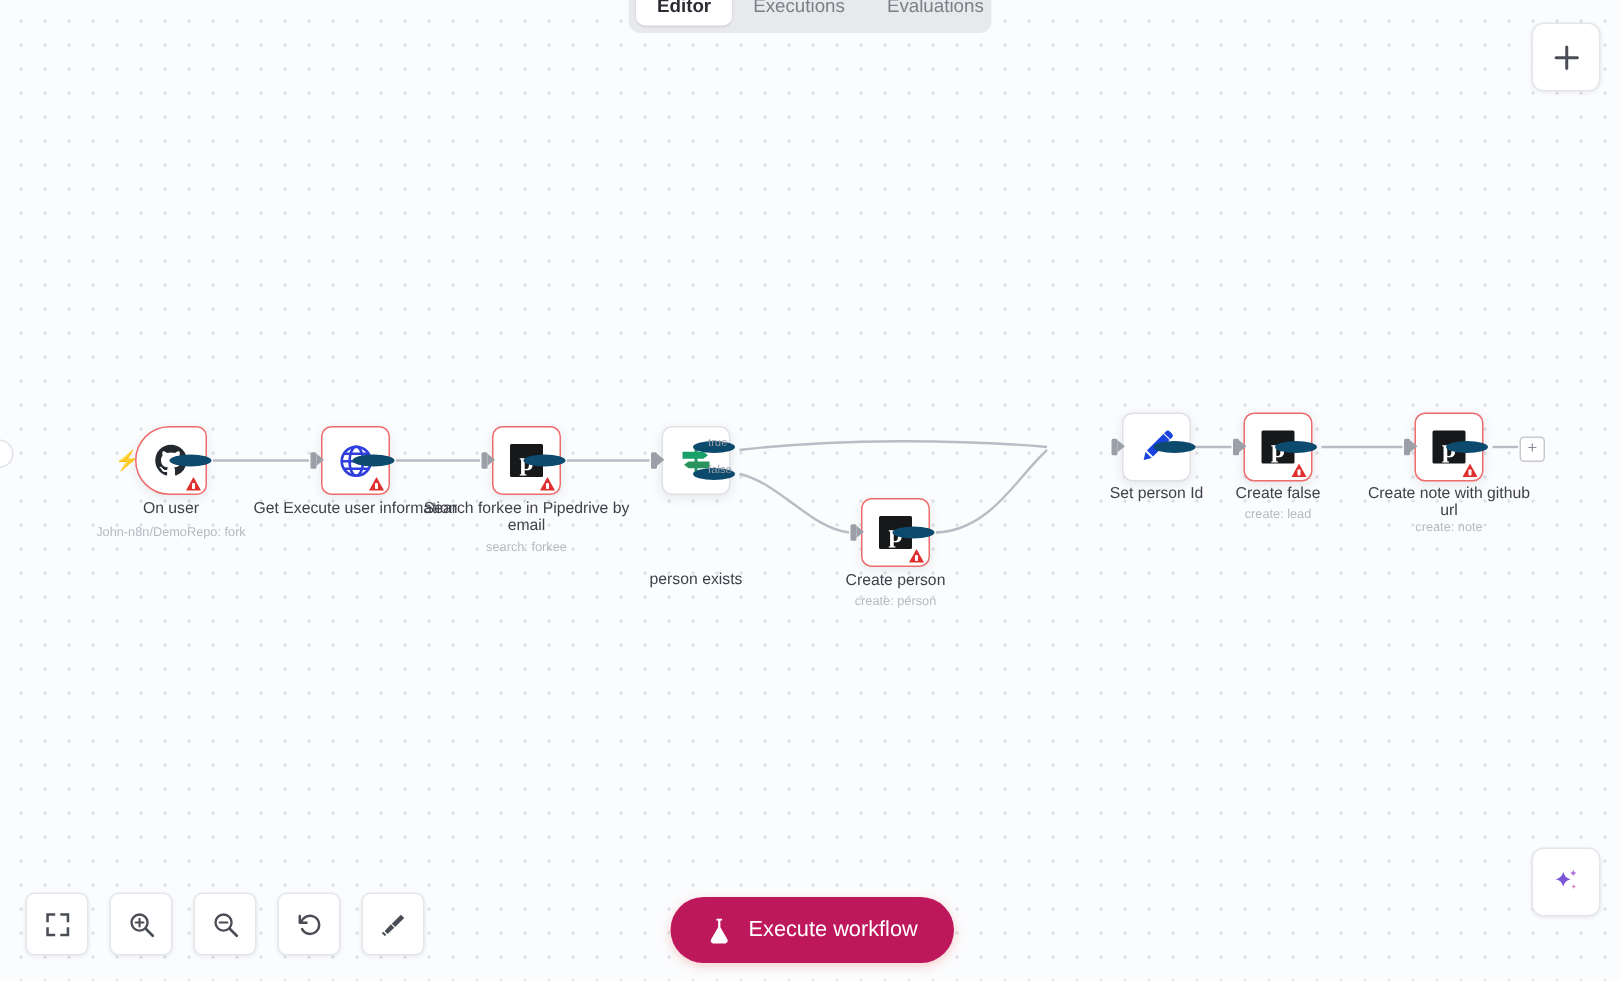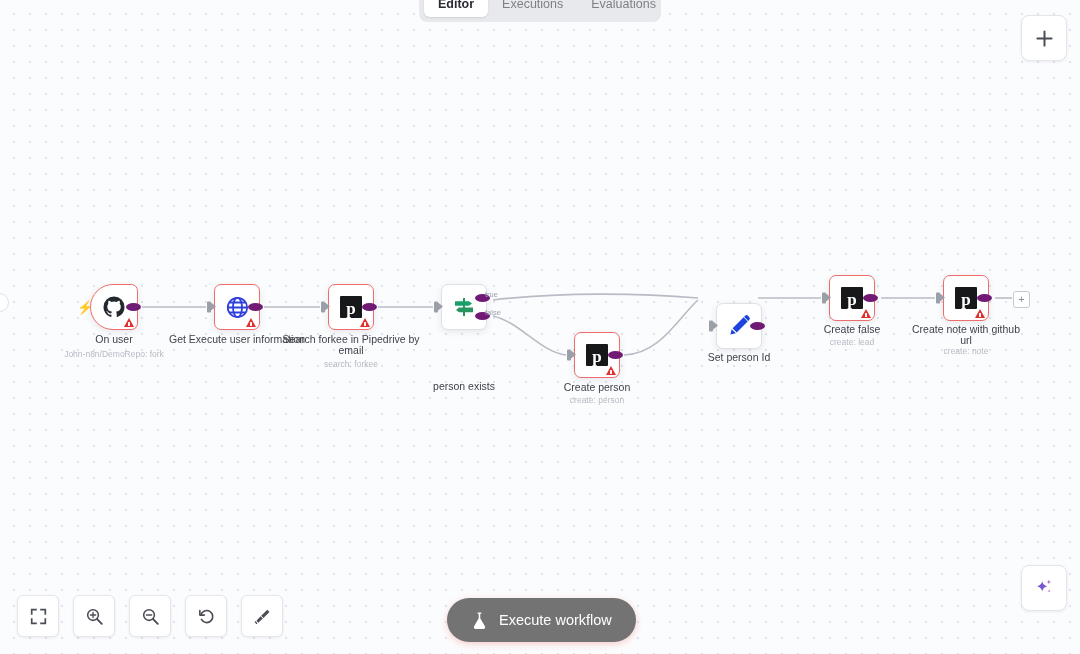--- a/index.html
+++ b/index.html
@@ -133,23 +133,23 @@
     top: 3.6px;
     width: 1.6px;
     height: 4.2px;
     background: #ffffff;
     border-radius: .5px;
   }
 
   
   .ep-out {
     position: absolute;
-    width: 15px; height: 8px;
+    width: 28px; height: 8px;
     border-radius: 50%;
-    background: #701a75;
+    background: #0c4a6e;
     top: 50%;
     right: -4px;
     transform: translateY(-50%);
     cursor: crosshair;
   }
   .ep-in {
     position: absolute;
     width: 4px; height: 11px;
     background: #9a9fa8;
     border-radius: 1px;
@@ -245,21 +245,21 @@
     z-index: 30;
   }
   #bottom-bar .ctl { position: relative; left: auto; top: auto; }
 
   #execute-btn {
     position: absolute;
     left: 447px;
     bottom: 12px;
     height: 44px;
     padding: 0 24px;
-    background: #737373;
+    background: #be185d;
     color: #fff;
     border: none;
     border-radius: 22px;
     font-size: 14.5px;
     font-family: "Liberation Sans", sans-serif;
     display: flex;
     align-items: center;
     gap: 11px;
     box-shadow: 0 2px 7px rgba(238,99,82,.30);
     cursor: pointer;
@@ -371,21 +371,21 @@
       <rect x="2" y="2" width="22" height="22" rx="1" fill="#17181a"></rect>
       <text x="13" y="19.5" font-family="'Liberation Serif', serif" font-size="17" font-weight="bold" fill="#ffffff" text-anchor="middle">p</text>
     </svg>
     <div class="warn-badge"></div>
     <div class="ep-out"></div>
   </div>
   <div class="node-caption">Create person</div>
   <div class="node-subtitle" style="top:63px;">create: person</div>
 </div>
 
-<div class="node" style="left:716px; top:275px;margin-top:28px;">
+<div class="node" style="left:748px; top:275px;">
   <div class="node-box">
     <div class="ep-in"></div>
     <svg width="24" height="24" viewBox="0 0 24 24">
       <path d="M16.6 3.3l4.1 4.1-11 11-4.1-4.1z" fill="#1a44dd"></path>
       <path d="M18.1 1.8a2 2 0 0 1 2.9 0l1.2 1.2a2 2 0 0 1 0 2.9l-1 1-4.1-4.1z" fill="#1a44dd"></path>
       <path d="M4.7 15.2l4.1 4.1-5.4 1.3z" fill="#1a44dd"></path>
     </svg>
     <div class="ep-out"></div>
   </div>
   <div class="node-caption" style="top:49px;">Set person Id</div>

